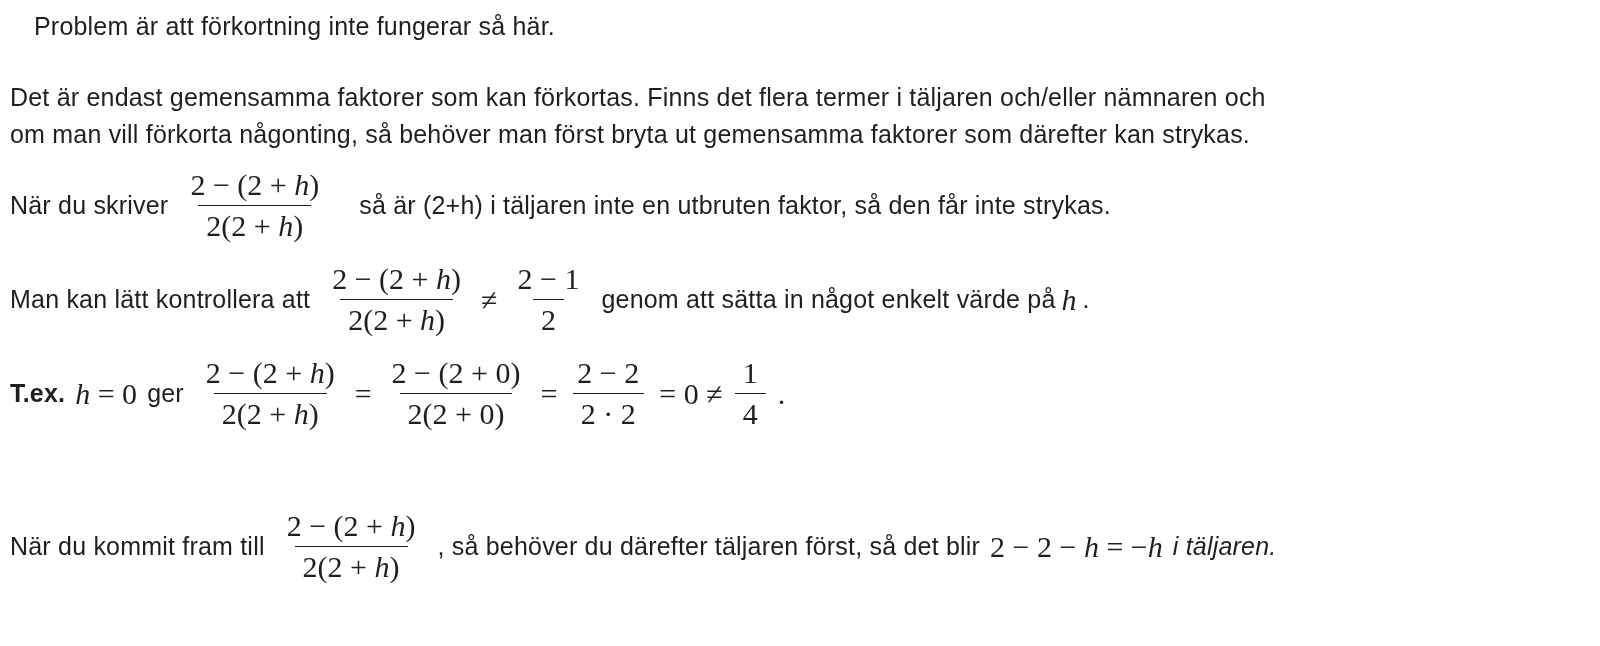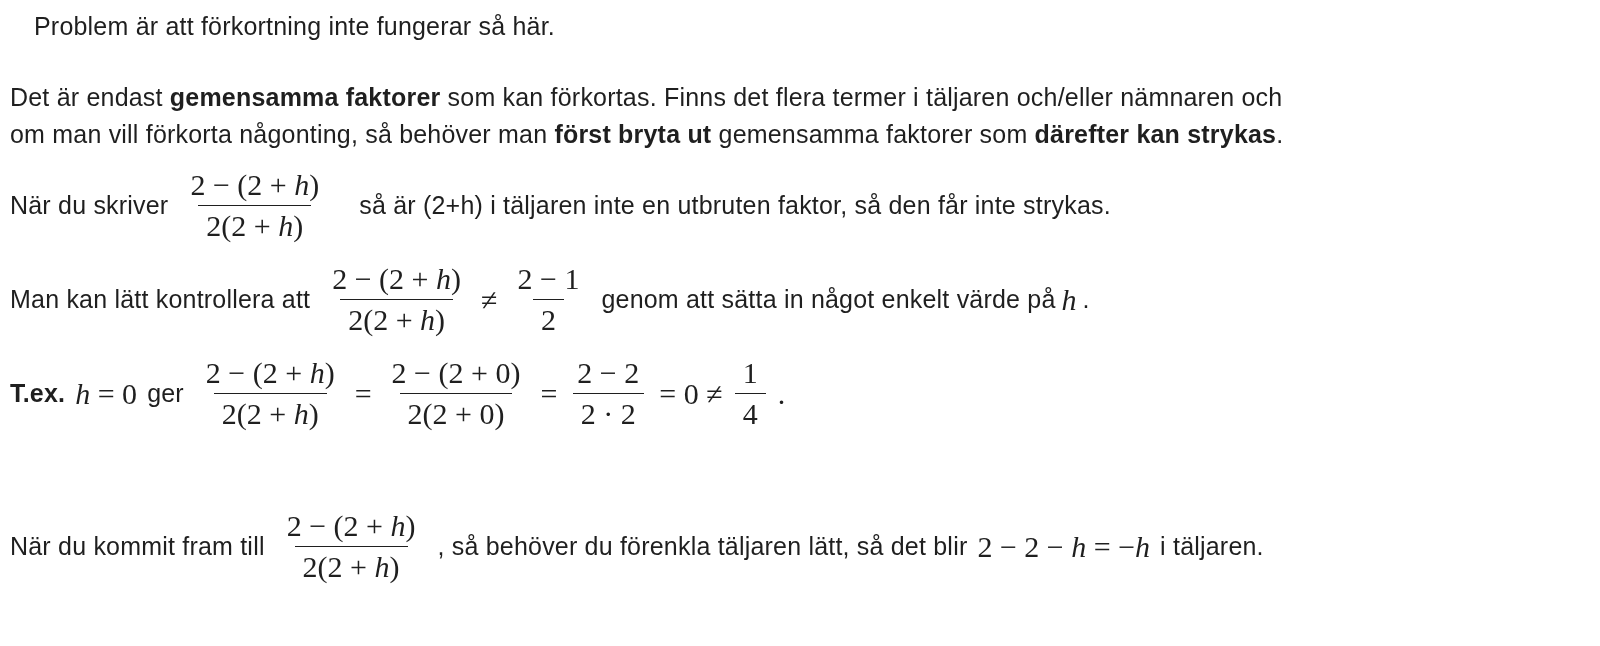--- a/index.html
+++ b/index.html
@@ -17,21 +17,21 @@
     font-family: "Liberation Sans", sans-serif;
     font-size: 25px;
     letter-spacing: 0.2px;
   }
   .line {
     margin: 0;
     line-height: 37px;
     white-space: pre-wrap;
   }
   .p2 { margin-top: 34px; }
-  b { font-weight: 700; }
+  b { font-weight: 400; }
   
   .mrow {
     display: flex;
     align-items: center;
     flex-wrap: nowrap;
   }
   .mrow-3 { margin-top: 14px; }
   .mrow-4 { margin-top: 17px; }
   .mrow-5 { margin-top: 17px; }
   .mrow-6 { margin-top: 76px; }
@@ -130,18 +130,18 @@
     </span>
     <span class="math" style="margin: 0px 4px;">.</span>
   </div>
 
   <div class="mrow mrow-6">
     <span class="seg" style="margin: 0px 6px 0px 0px;">När du kommit fram till</span>
     <span class="frac">
       <span class="num"><span>2 − (2 + </span><span class="mvar">h</span><span>)</span></span>
       <span class="den"><span>2(2 + </span><span class="mvar">h</span><span>)</span></span>
     </span>
-    <span class="seg" style="margin: 0px 6px;">, så behöver du förenkla täljaren lätt, så det blir</span>
+    <span class="seg" style="margin: 0px 6px;">, så behöver du därefter täljaren först, så det blir</span>
     <span class="math" style="margin: 0px 4px;"><span>2 − 2 − </span><span class="mvar">h</span><span> = −</span><span class="mvar">h</span></span>
-    <span class="seg" style="margin: 8px 6px;">i täljaren.</span>
+    <span class="seg" style="margin: 8px 6px; font-style: italic;">i täljaren.</span>
   </div>
 
 </main>
 
 </body></html>

